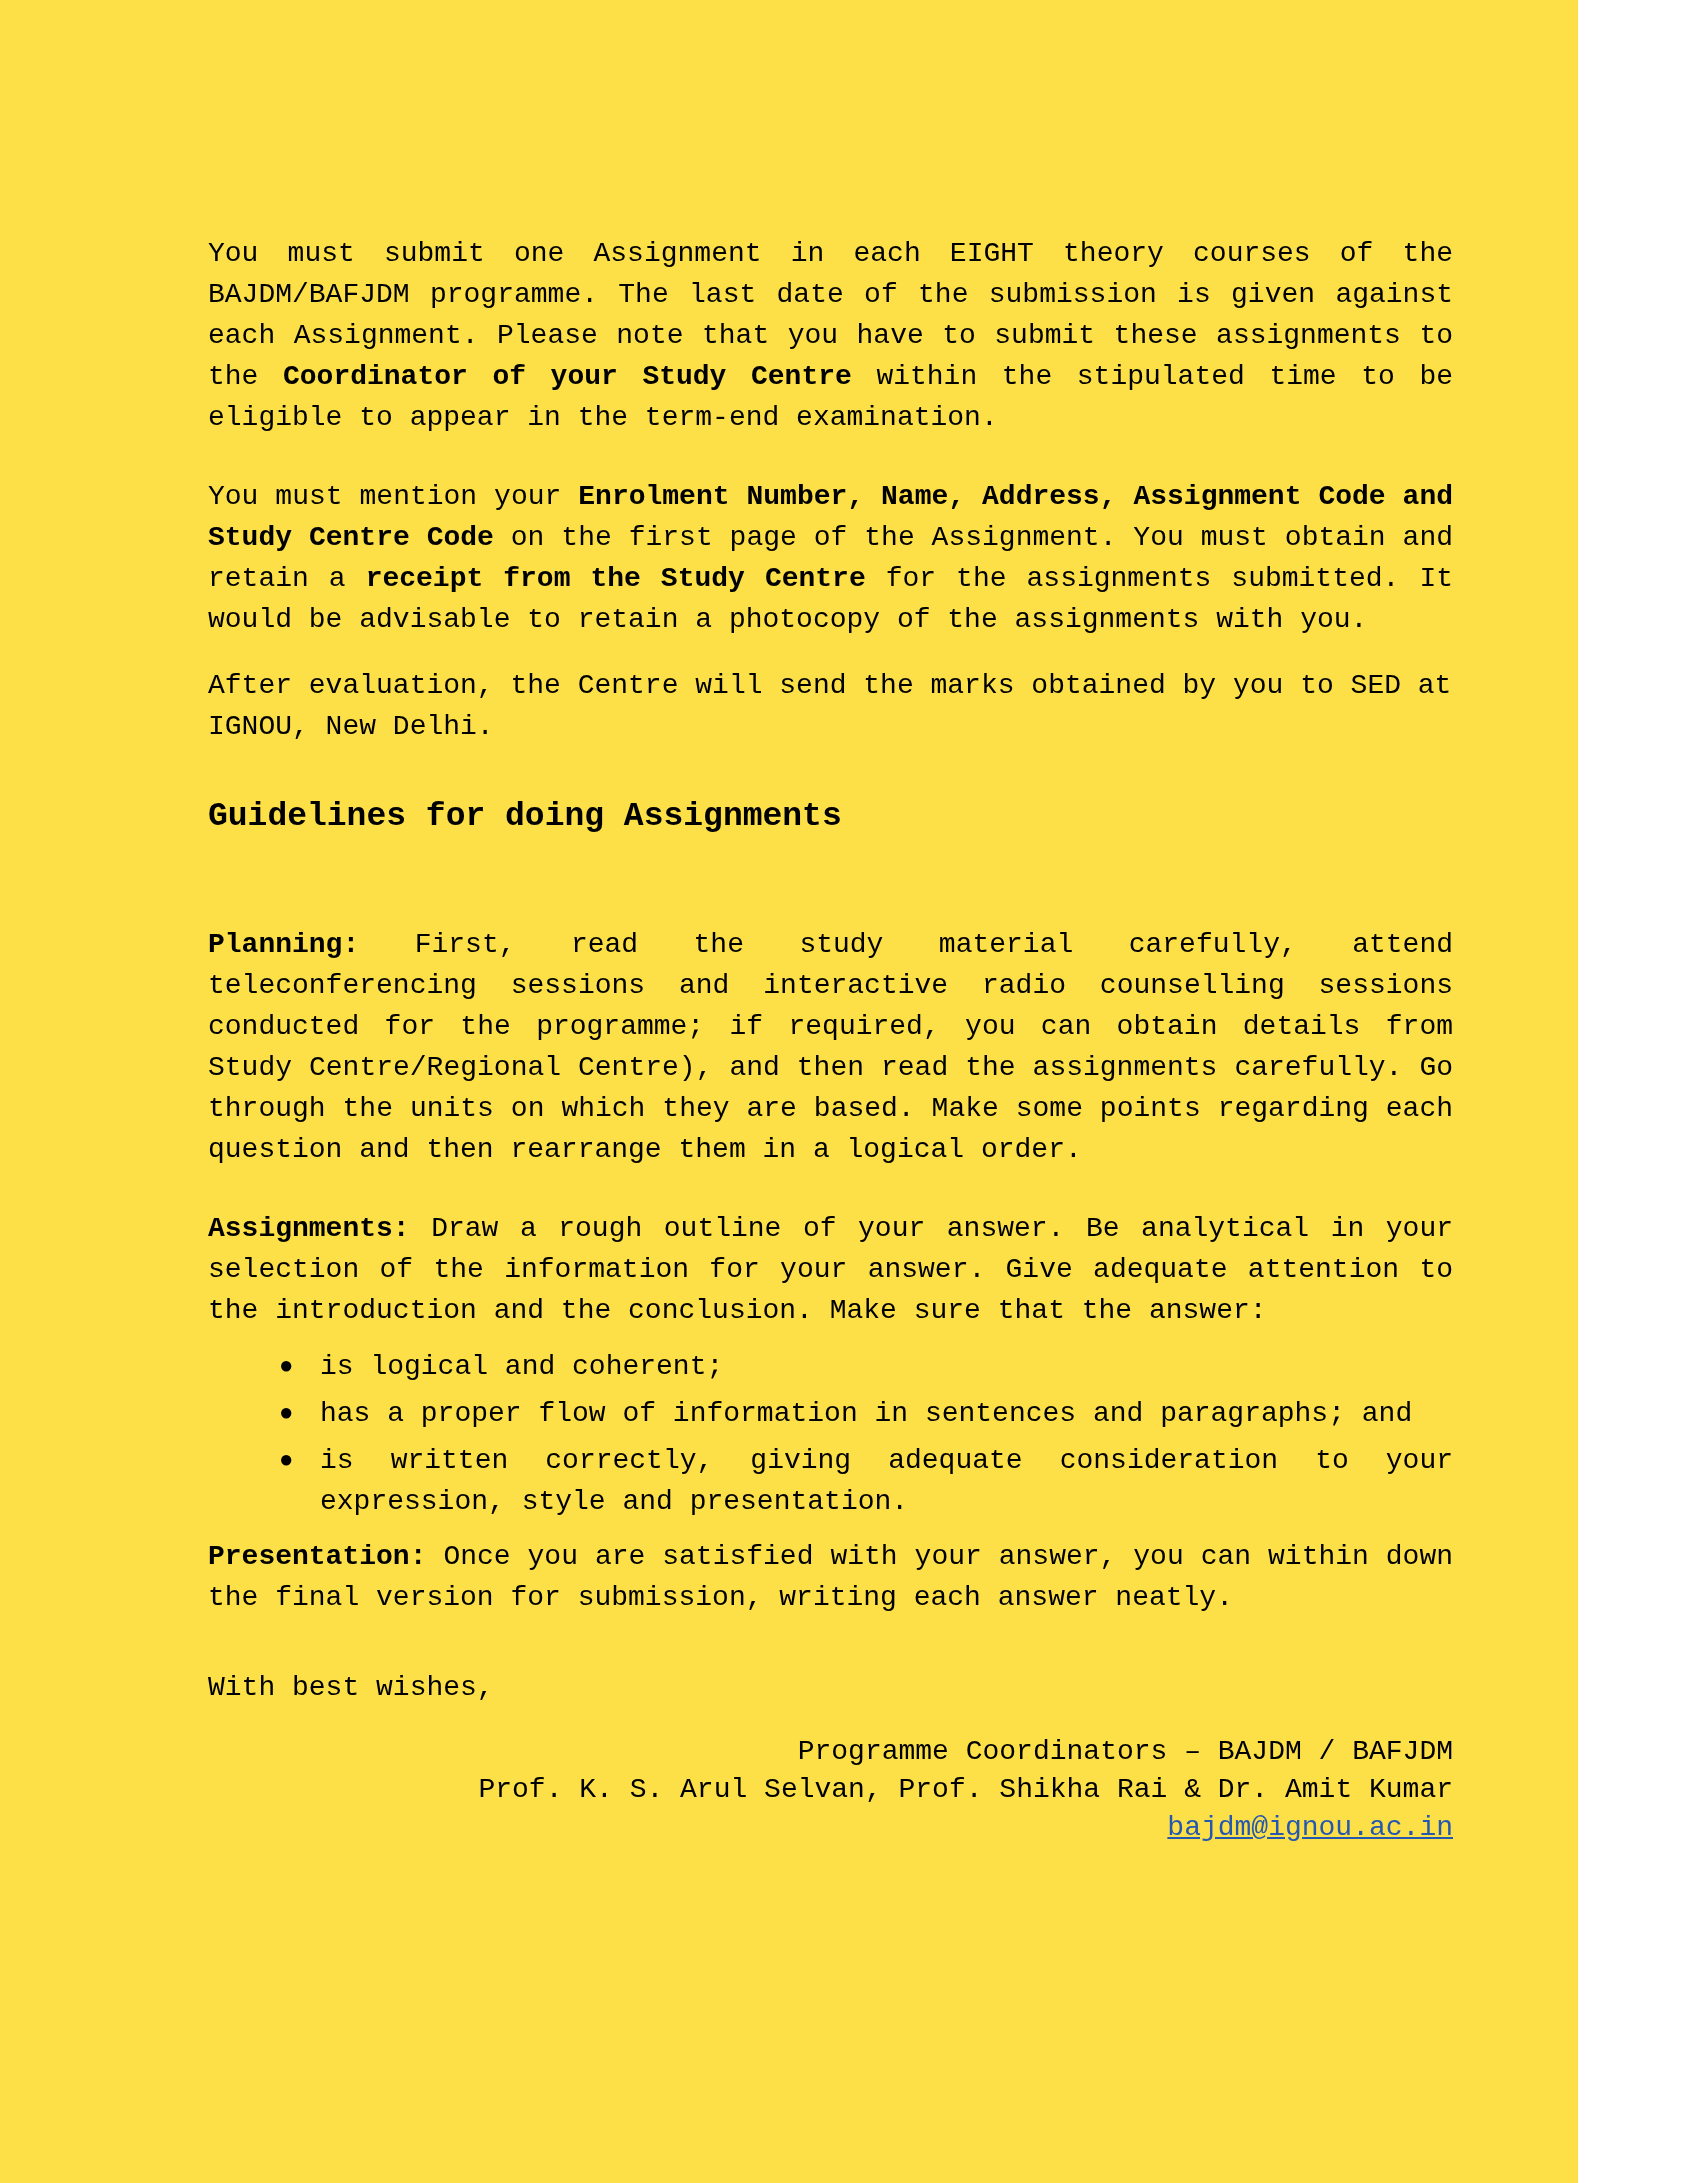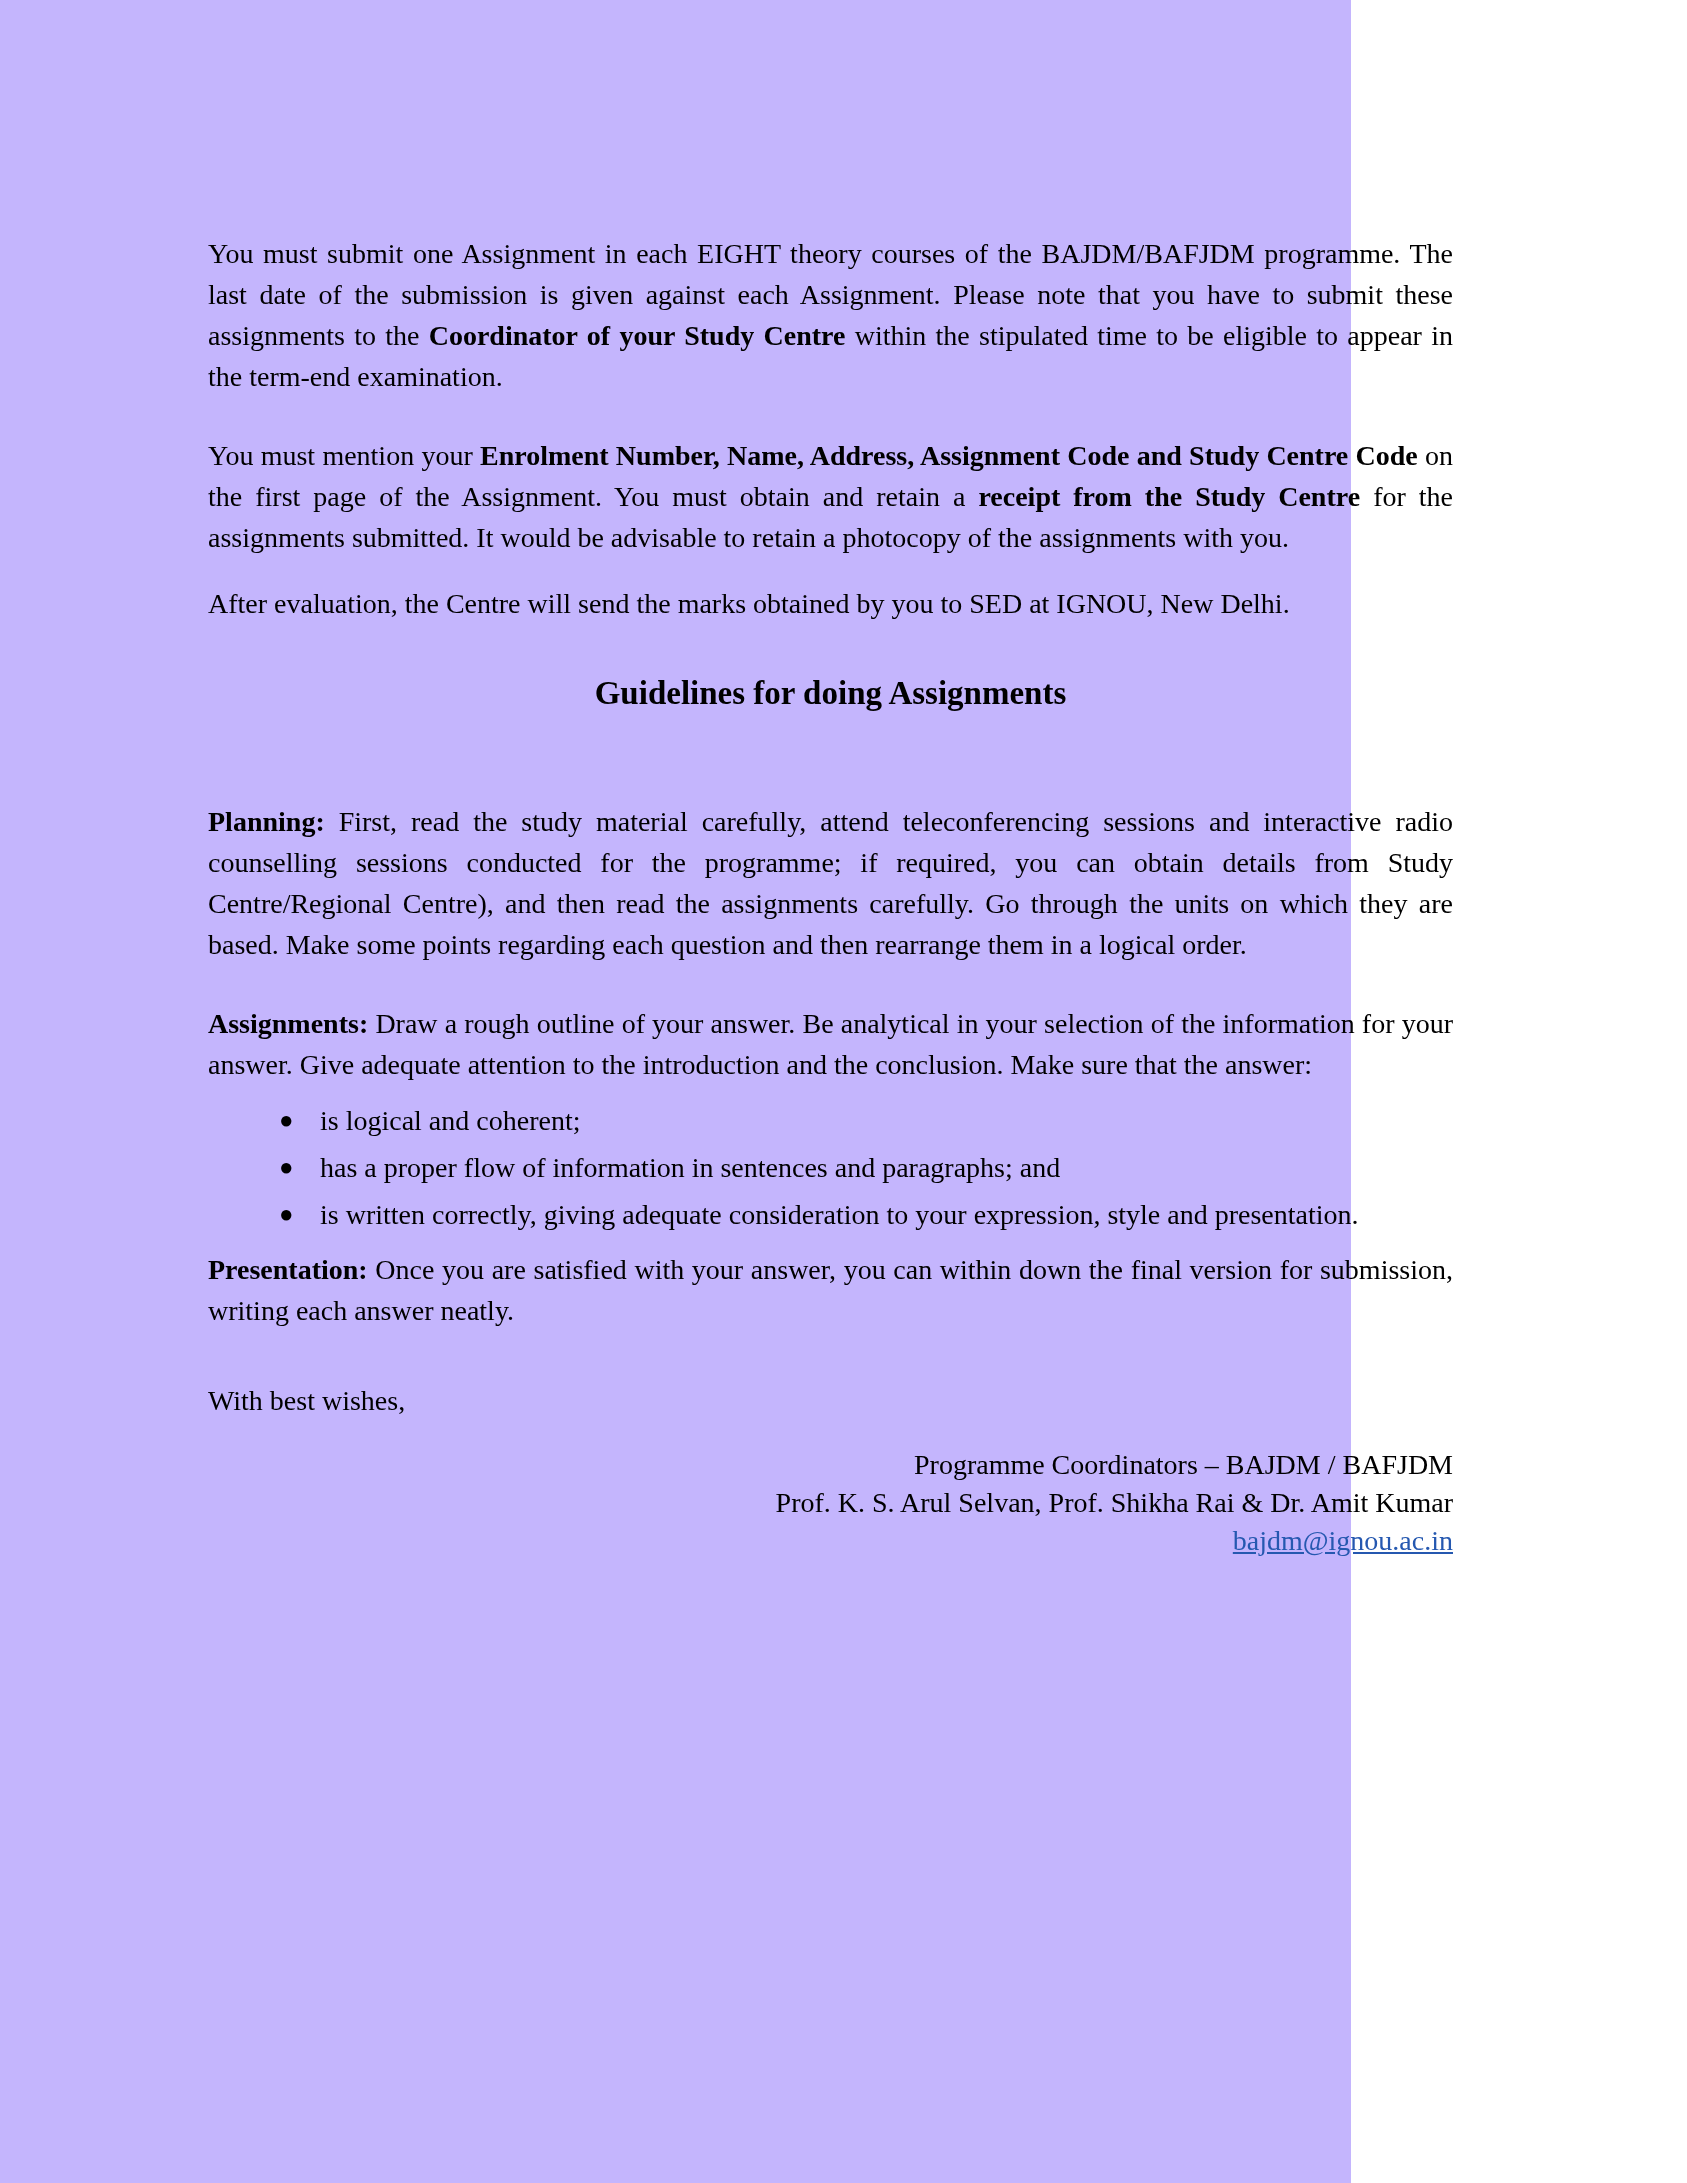--- a/index.html
+++ b/index.html
@@ -2,24 +2,24 @@
 <html style="font-size:10.6px"><head>
 <meta charset="utf-8">
 <style>
   html, body {
     margin: 0;
     padding: 0;
     background: #ffffff;
   }
   .page {
     position: relative;
-    width: 1351px;
+    width: 1578px;
     height: 2183px;
-    background: #c4b5fd;
-    font-family: Liberation Serif, serif;
+    background: #fde047;
+    font-family: Liberation Mono, monospace;
     color: #000000;
     box-sizing: border-box;
   }
   .content {
     position: absolute;
     left: 208px;
     top: 184px;
     width: 1245px;
   }
   p {
@@ -35,21 +35,21 @@
   .gap-lg { height: 49px; }
   .gap-md { height: 38px; }
   .gap-sm { height: 25px; }
   .gap-xs { height: 14.6px; }
   b, strong { font-weight: bold; }
   h2.heading {
     margin: 0;
     font-size: 33px;
     line-height: 41px;
     font-weight: bold;
-    text-align: center;
+    text-align: left;
   }
   ul.bullets {
     margin: 0;
     padding: 0;
     list-style: none;
   }
   ul.bullets li {
     position: relative;
     padding-left: 112px;
     font-size: 28px;

